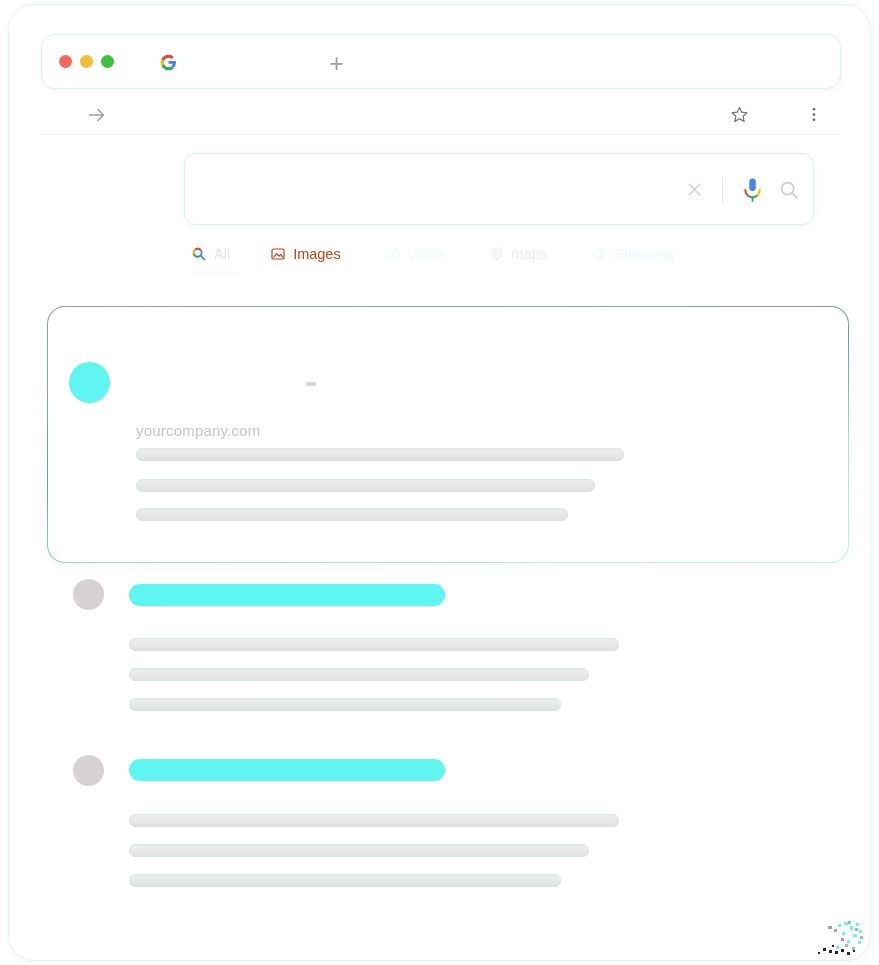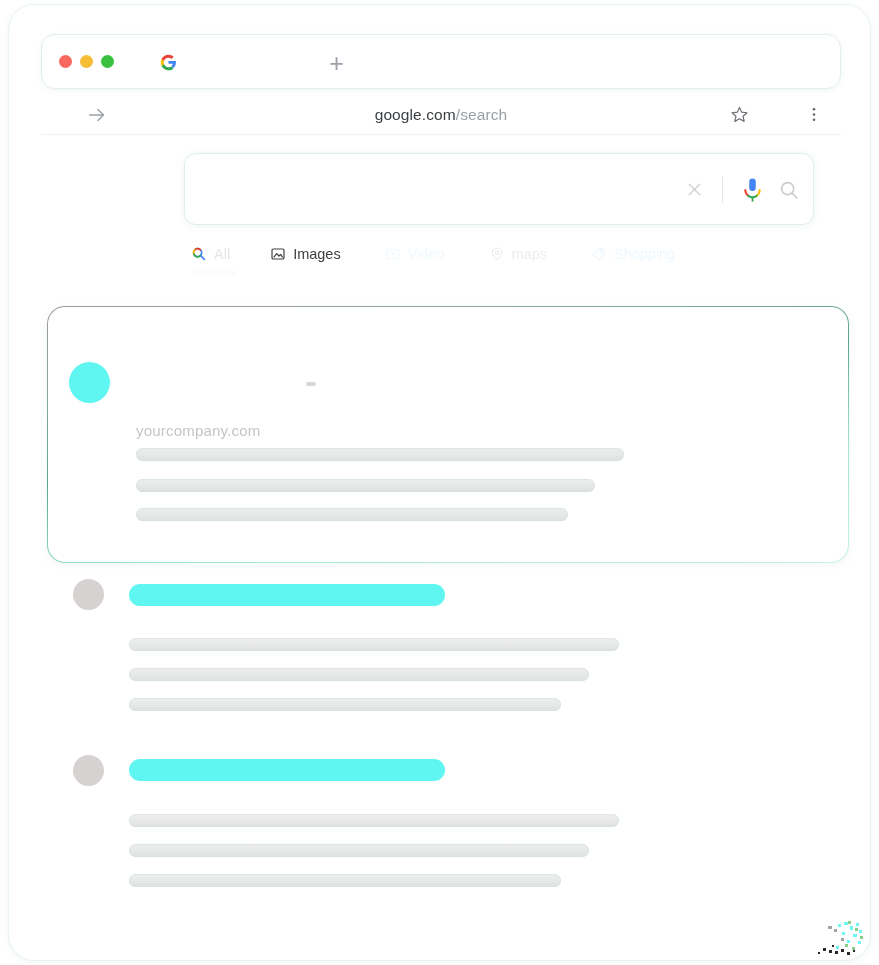--- a/index.html
+++ b/index.html
@@ -117,21 +117,21 @@
   }
   .nav-tab {
     display: flex; align-items: center; gap: 7px;
     font-size: 14.5px;
     margin-right: 40px;
     white-space: nowrap;
     position: relative;
   }
   .nav-tab .ti { width: 16px; height: 16px; display:block; flex: none; }
   .nav-tab.t-all   { color: #e3e6e6; }
-  .nav-tab.t-img   { color: #404040; margin-right: 44px; }
+  .nav-tab.t-img   { color: #c2410c; margin-right: 44px; }
   .nav-tab.t-vid   { color: #eff8fd; margin-right: 44px; }
   .nav-tab.t-maps  { color: #ebeeee; margin-right: 44px; }
   .nav-tab.t-shop  { color: #edf7fd; }
   .tab-underline {
     position: absolute;
     left: 182px; top: 266px;
     width: 46px; height: 4px;
     background: #fafbfb;
     border-radius: 2px;
   }
@@ -242,23 +242,20 @@
     </div>
 
     <div class="urlbar">
       <span class="url-arrow">
         <svg viewBox="0 0 24 24" width="22" height="22" fill="none" stroke="currentColor" stroke-width="1.6" stroke-linecap="round" stroke-linejoin="round">
           <line x1="4" y1="12" x2="19" y2="12"></line>
             <polyline points="13,6 19,12 13,18"></polyline>
         </svg>
       </span>
 
-      <div class="url-text">
-        <span>google.com</span><span class="path">/search</span>
-      </div>
 
       <span class="url-star">
         <svg viewBox="0 0 24 24" width="19" height="19" fill="none" stroke="currentColor" stroke-width="1.5" stroke-linejoin="round">
           <polygon points="12,3 14.8,9.1 21.4,9.8 16.5,14.2 17.9,20.7 12,17.4 6.1,20.7 7.5,14.2 2.6,9.8 9.2,9.1"></polygon>
         </svg>
       </span>
 
       <span class="url-menu">
         <svg viewBox="0 0 24 24" width="18" height="19" fill="currentColor">
           <circle cx="12" cy="5" r="1.7"></circle>

